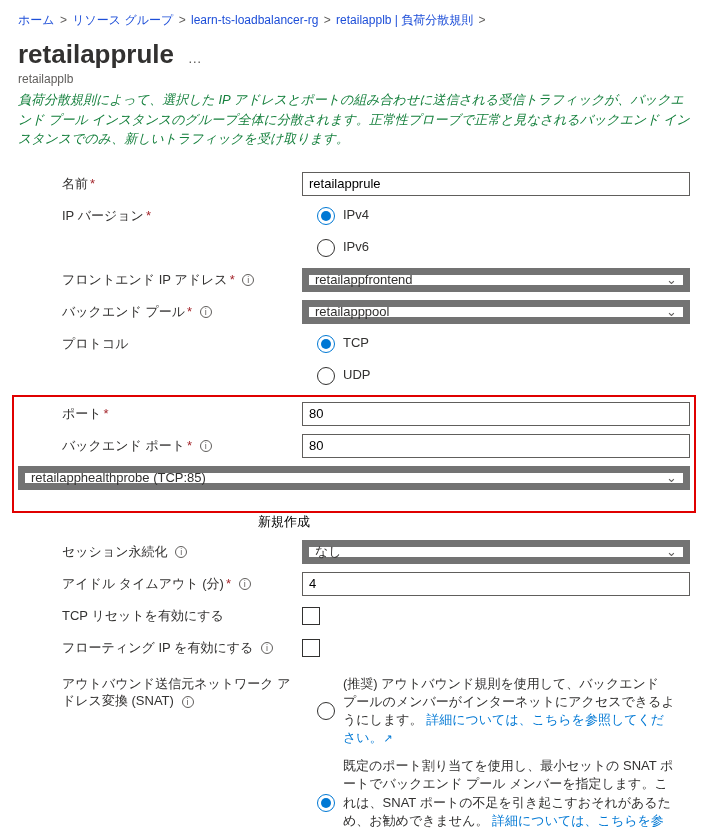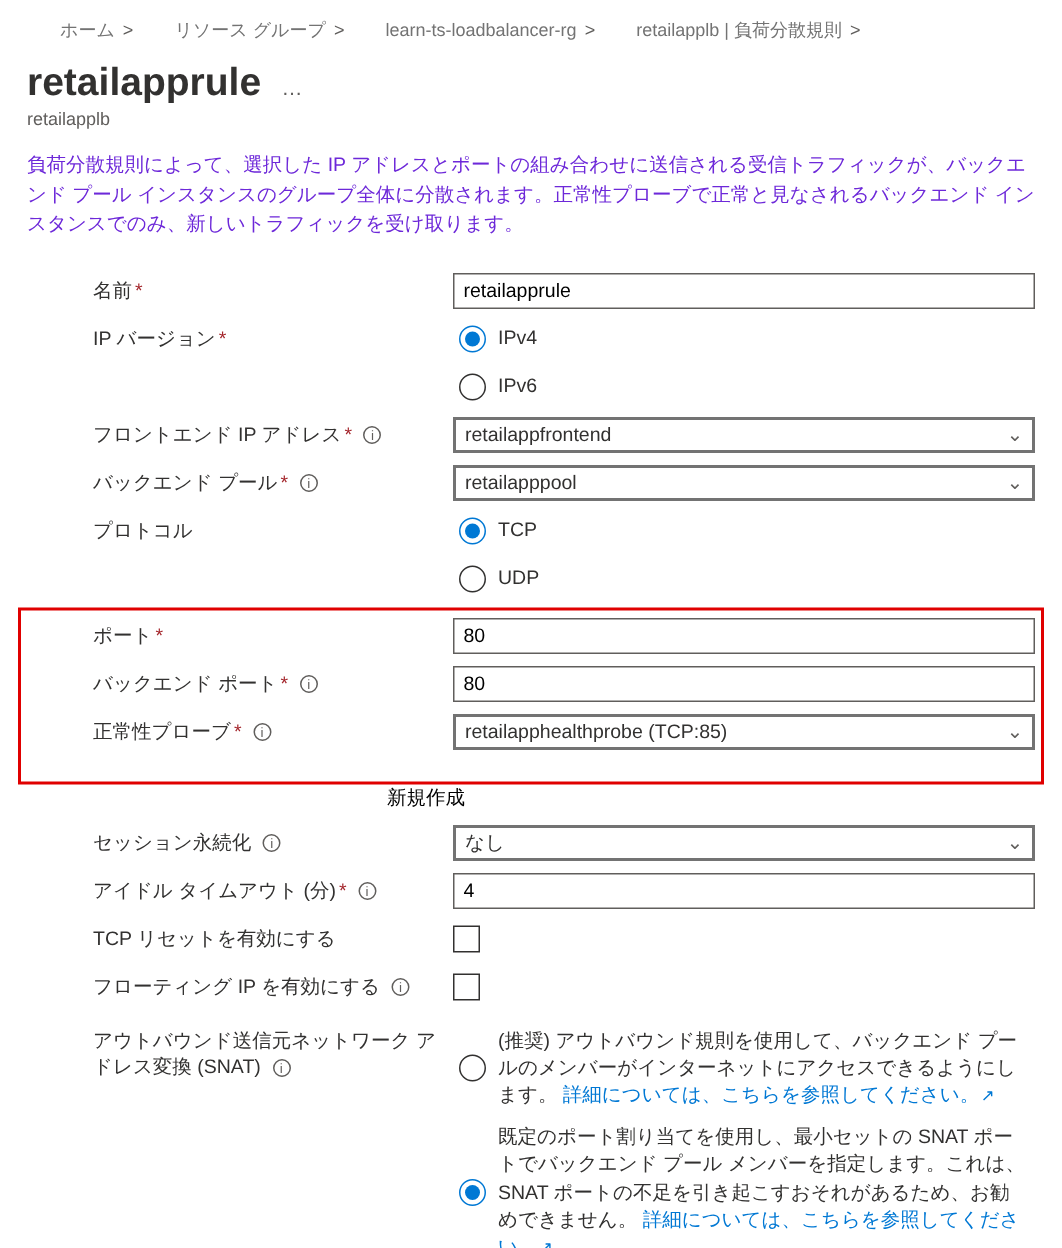--- a/index.html
+++ b/index.html
@@ -2,45 +2,45 @@
 <html><head>
 <meta charset="utf-8">
 <style>
 * { box-sizing: border-box; margin: 0; padding: 0; }
 body {
   font-family: "Segoe UI", "Meiryo UI", Meiryo, sans-serif;
   font-size: 13px; color: #323130; background: #fff;
   width: 708px; padding: 8px 18px 20px 18px;
 }
 .breadcrumb { font-size: 12px; margin: 4px 0 8px; }
-.breadcrumb a { color: #737373; text-decoration: none; cursor: pointer; margin-left: 22px; }
+.breadcrumb a { color: #1d4ed8; text-decoration: none; cursor: pointer; }
 .breadcrumb .sep { color: #605e5c; margin: 0 2px; }
 h1 { font-size: 26px; font-weight: 600; margin-top: 2px; display: inline-block; }
 .dots { margin-left: 10px; color: #605e5c; font-size: 14px; cursor: pointer; }
 .subtitle { color: #605e5c; font-size: 12px; margin-top: 2px; }
-.desc { font-size: 13px; line-height: 1.5; margin: 14px 0 22px; color: #6d28d9; }
+.desc { font-size: 13px; line-height: 1.5; margin: 4px 0 22px; color: #15803d; font-style: italic; }
 .form-row { display: flex; align-items: center; margin-bottom: 6px; min-height: 26px; }
 .form-row .label { width: 240px; flex-shrink: 0; font-size: 13px; color: #323130; margin-left: 44px; }
 .form-row .label.twoline { line-height: 1.35; align-self: flex-start; padding-top: 2px; }
 .req { color: #a4262c; margin-left: 2px; }
 .info-icon { display: inline-block; width: 12px; height: 12px; border: 1px solid #605e5c;
   border-radius: 50%; font-size: 9px; line-height: 11px; text-align: center;
   color: #605e5c; margin-left: 4px; cursor: pointer; vertical-align: middle; }
 .ctrl { flex: 1; }
 input[type=text] {
   width: 100%; height: 24px; border: 1px solid #605e5c;
   padding: 2px 6px; font-size: 13px; font-family: inherit;
 }
 .select {
-  width: 100%; height: 24px; border: 2px solid #737373;
+  width: 100%; height: 24px; border: 7px solid #737373;
   padding: 2px 6px; font-size: 13px; display: flex;
   align-items: center; justify-content: space-between; cursor: pointer; background: #fff;
 }
 .chevron { color: #605e5c; }
-.radio { display: flex; align-items: center; margin: 2px 4px; cursor: pointer; }
+.radio { display: flex; align-items: center; margin: 2px 15px; cursor: pointer; }
 .radio-circle { width: 18px; height: 18px; border: 1px solid #323130;
   border-radius: 50%; margin-right: 8px; display: flex;
   align-items: center; justify-content: center; flex-shrink: 0; }
 .radio.selected .radio-circle { border-color: #0078d4; }
 .radio.selected .radio-circle::after { content: ""; width: 10px; height: 10px;
   background: #0078d4; border-radius: 50%; }
 .radio-text { font-size: 13px; line-height: 1.4; }
 .checkbox { width: 18px; height: 18px; border: 1px solid #323130; cursor: pointer; }
 .link { color: #0078d4; cursor: pointer; }
 .link .ext { font-size: 11px; margin-left: 1px; }
@@ -139,21 +139,20 @@
 <div class="highlight-box">
   <div class="form-row">
     <div class="label"><span>ポート</span><span class="req">*</span></div>
     <div class="ctrl"><input type="text" value="80" style=""></div>
   </div>
   <div class="form-row">
     <div class="label"><span>バックエンド ポート</span><span class="req">*</span> <span class="info-icon">i</span></div>
     <div class="ctrl"><input type="text" value="80" style=""></div>
   </div>
   <div class="form-row">
-    <div class="label"><span>正常性プローブ</span><span class="req">*</span> <span class="info-icon">i</span></div>
     <div class="ctrl">
         <div class="select">
           <span>retailapphealthprobe (TCP:85)</span>
           <span class="chevron">⌄</span>
         </div>
       </div>
   </div>
 </div>
 <div class="newlink">新規作成</div>
 

